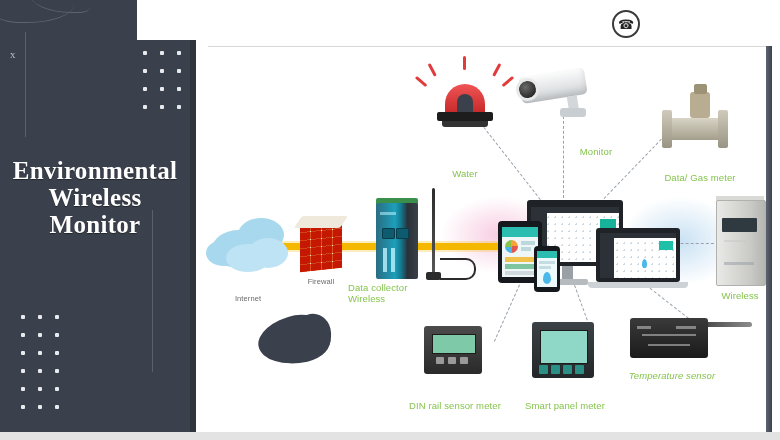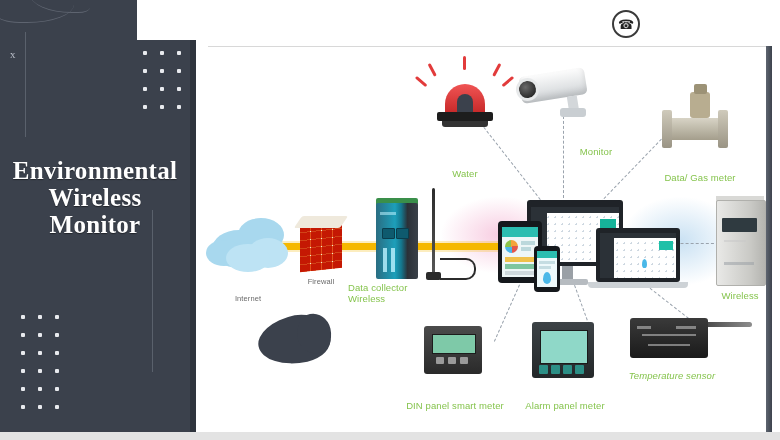--- a/index.html
+++ b/index.html
@@ -381,31 +381,31 @@
     </div>
   </div>
 
   <div>
     <div class="din"></div>
     <div class="din-lcd"></div>
     <div class="din-btn" style="left:436px;top:357px;"></div>
     <div class="din-btn" style="left:448px;top:357px;"></div>
     <div class="din-btn" style="left:460px;top:357px;"></div>
   </div>
-  <div class="label" style="left:395px;top:400px;width:120px;">DIN panel smart meter</div>
+  <div class="label" style="left:395px;top:400px;width:120px;">DIN rail sensor meter</div>
 
   <div>
     <div class="pm"></div>
     <div class="pm-lcd"></div>
     <div class="pm-btn" style="left:539px;top:365px;"></div>
     <div class="pm-btn" style="left:551px;top:365px;"></div>
     <div class="pm-btn" style="left:563px;top:365px;"></div>
     <div class="pm-btn" style="left:575px;top:365px;"></div>
   </div>
-  <div class="label" style="left:510px;top:400px;width:110px;">Alarm panel meter</div>
+  <div class="label" style="left:510px;top:400px;width:110px;">Smart panel meter</div>
 
   <div>
     <div class="ts-ant"></div>
     <div class="ts"></div>
     <div class="ts-line" style="left:642px;top:334px;width:54px;"></div>
     <div class="ts-line" style="left:648px;top:344px;width:42px;"></div>
     <div class="ts-line" style="left:637px;top:326px;width:14px;height:3px;"></div>
     <div class="ts-line" style="left:676px;top:326px;width:20px;height:3px;"></div>
   </div>
   <div class="label" style="left:614px;top:370px;width:116px;font-style:italic;">Temperature sensor</div>

